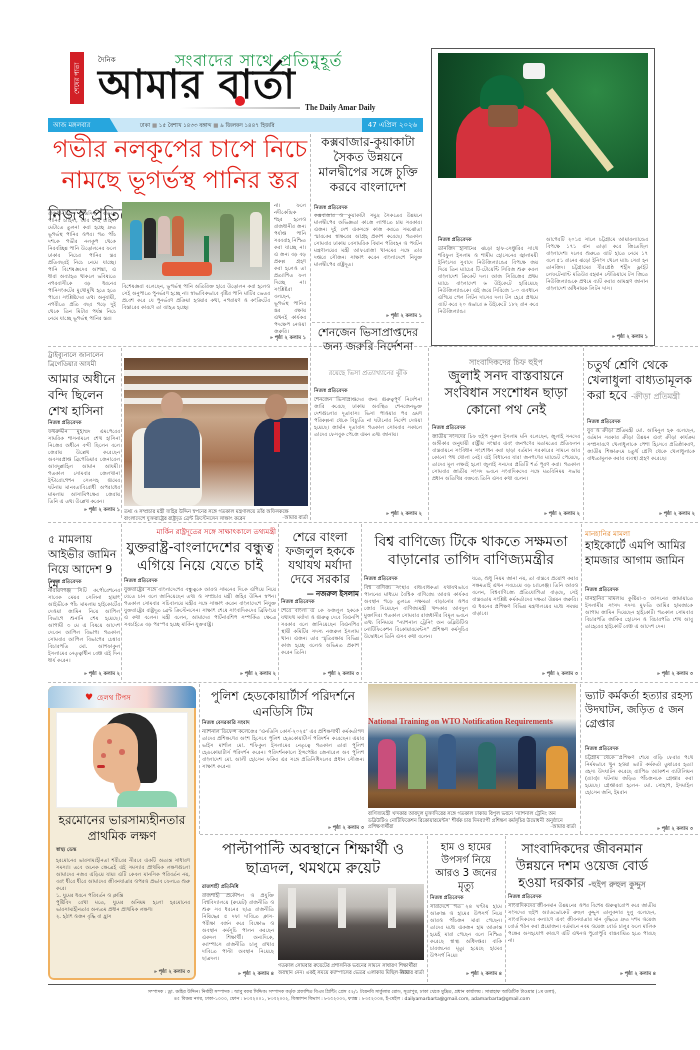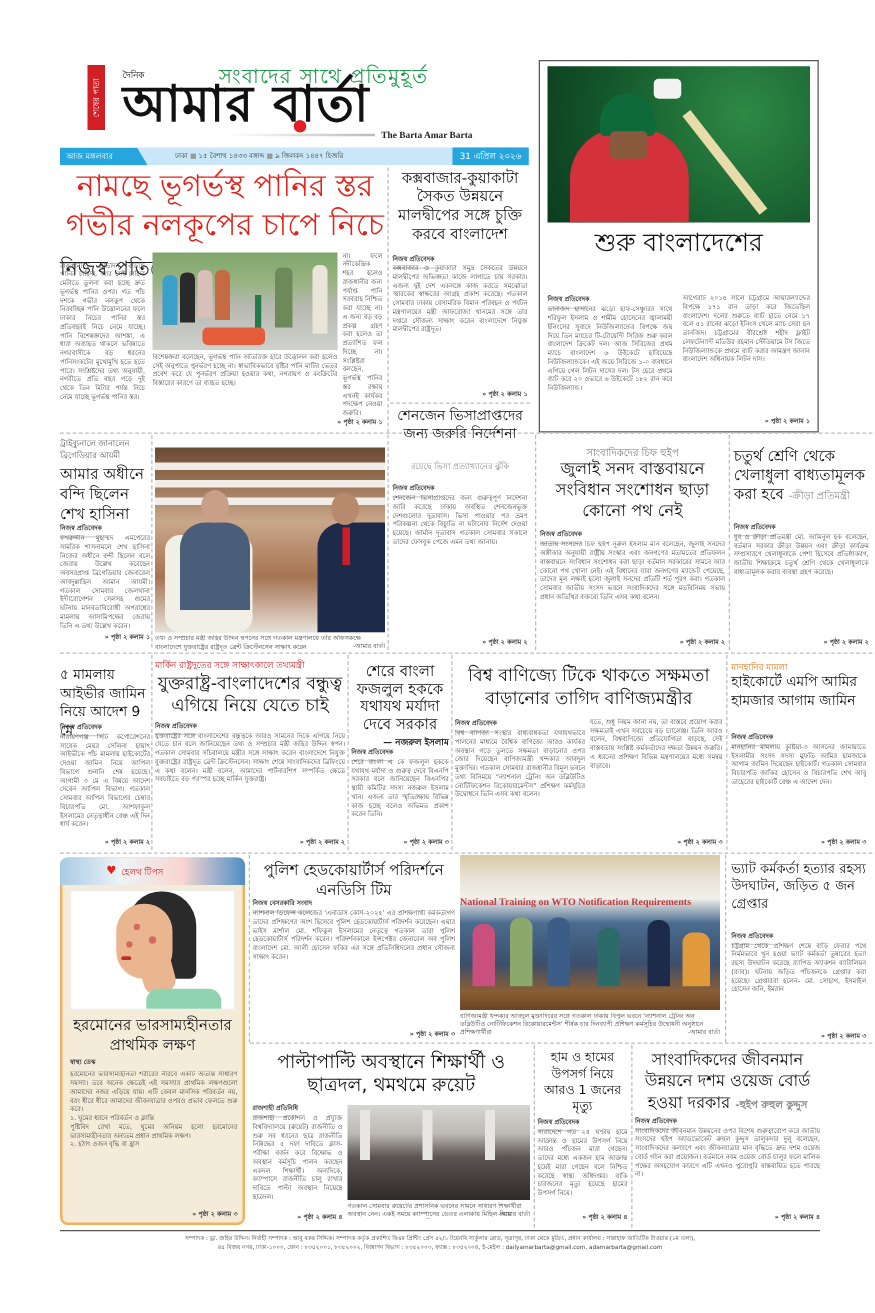--- a/index.html
+++ b/index.html
@@ -19,36 +19,36 @@
 <body>
 
 <div class="abs" style="left:70px;top:52px;width:14px;height:52px;background:#d21f26;color:#fff;font-size:6.5px;writing-mode:vertical-rl;transform:rotate(180deg);text-align:center;line-height:14px;">শেষের পাতা</div>
 <div class="abs" style="left:175px;top:48px;font-size:16px;color:#1e9a4a;letter-spacing:1px;">সংবাদের সাথে প্রতিমুহূর্ত</div>
 <div class="abs" style="left:98px;top:54px;font-size:7px;color:#111;">দৈনিক</div>
 <div class="abs" style="left:98px;top:62px;width:285px;height:44px;">
   <span style="font-size:40px;font-weight:bold;color:#111;line-height:44px;letter-spacing:1px;">আমার বার্তা</span>
   <span style="position:absolute;left:137px;top:34px;width:10px;height:10px;border-radius:50%;background:#e11f27;"></span>
 </div>
 <div class="abs" style="left:180px;top:107px;width:120px;height:2px;background:linear-gradient(to right,#fff,#bbb);"></div>
-<div class="abs" style="left:305px;top:103px;font-family:'Liberation Serif',serif;font-size:7.5px;font-weight:bold;color:#222;">The Barta Amar Barta</div>
+<div class="abs" style="left:305px;top:103px;font-family:'Liberation Serif',serif;font-size:7.5px;font-weight:bold;color:#222;">The Daily Amar Daily</div>
 
 <div class="abs" style="left:48px;top:118px;width:375px;height:14px;background:#c9e7f7;"></div>
 <div class="abs" style="left:48px;top:118px;width:70px;height:14px;background:#27a6de;clip-path:polygon(0 0,88% 0,100% 100%,0 100%);color:#fff;font-size:6.5px;line-height:14px;padding-left:5px;">আজ মঙ্গলবার</div>
 <div class="abs" style="left:140px;top:118px;width:250px;height:14px;font-size:5.5px;line-height:14px;color:#333;">
   <span>ঢাকা</span>
   <span style="color:#999;"> ■ </span>
   <span>১৫ বৈশাখ ১৪৩৩ বঙ্গাব্দ</span>
   <span style="color:#999;"> ■ </span>
   <span>৯ জিলকদ ১৪৪৭ হিজরি</span>
 </div>
-<div class="abs" style="left:362px;top:118px;width:61px;height:14px;background:#27a6de;color:#fff;font-size:7px;line-height:14px;text-align:center;">31 এপ্রিল ২০২৬</div>
+<div class="abs" style="left:362px;top:118px;width:61px;height:14px;background:#27a6de;color:#fff;font-size:7px;line-height:14px;text-align:center;">47 এপ্রিল ২০২৬</div>
 
 <div class="abs" style="left:50px;top:134px;width:260px;text-align:center;color:#e2231a;font-size:24px;line-height:31px;">
+  <div>গভীর নলকূপের চাপে নিচে</div>
   <div>নামছে ভূগর্ভস্থ পানির স্তর</div>
-  <div>গভীর নলকূপের চাপে নিচে</div>
 </div>
 <div class="abs" style="left:48px;top:202px;">নিজস্ব প্রতিবেদক</div>
 <div class="abs body-text" style="left:48px;top:210px;width:68px;height:132px;overflow:hidden;">রাজধানীতে প্রতিদিন বাড়ছে পানির চাহিদা, আর সেই চাহিদা মেটাতে তুলনা করা হচ্ছে দ্রুত ভূগর্ভস্থ পানির ওপর। গত পাঁচ দশকে গভীর নলকূপ থেকে নিরবচ্ছিন্ন পানি উত্তোলনের ফলে ঢাকার নিচের পানির স্তর প্রতিবছরই নিচে নেমে যাচ্ছে। পানি বিশেষজ্ঞদের আশঙ্কা, এ ধারা অব্যাহত থাকলে ভবিষ্যতে নগরবাসীকে বড় ধরনের পানিসংকটের মুখোমুখি হতে হতে পারে। সংশ্লিষ্টদের তথ্য অনুযায়ী, নগরীতে প্রতি বছর গড়ে দুই থেকে তিন মিটার পর্যন্ত নিচে নেমে যাচ্ছে ভূগর্ভস্থ পানির স্তর।</div>
 <div class="abs photo" style="left:122px;top:202px;width:148px;height:78px;background:linear-gradient(180deg,#7fa66c 0%,#98b381 30%,#b6b8b0 55%,#cfd2cc 100%);">
   <div style="position:absolute;left:8px;top:18px;width:12px;height:40px;background:#3aa0c9;border-radius:5px 5px 0 0;"></div>
   <div style="position:absolute;left:22px;top:16px;width:12px;height:40px;background:#2a2a2a;border-radius:5px 5px 0 0;"></div>
   <div style="position:absolute;left:36px;top:14px;width:12px;height:38px;background:#d8c0b8;border-radius:5px 5px 0 0;"></div>
   <div style="position:absolute;left:50px;top:14px;width:12px;height:40px;background:#c66a43;border-radius:5px 5px 0 0;"></div>
   <div style="position:absolute;left:82px;top:34px;width:5px;height:28px;background:#237b4a;"></div>
   <div style="position:absolute;left:98px;top:12px;width:14px;height:48px;background:#6e8a5b;border-radius:5px 5px 0 0;"></div>
@@ -68,21 +68,20 @@
 
 <div class="abs" style="left:431px;top:48px;width:224px;height:298px;border:1px solid #555;"></div>
 <div class="abs photo" style="left:438px;top:53px;width:210px;height:125px;background:radial-gradient(circle at 75% 30%,#2e8a45 0%,#14582c 60%,#0d3b1f 100%);">
   <div style="position:absolute;left:18px;top:50px;width:95px;height:75px;background:#d3323d;border-radius:40px 40px 0 0;"></div>
   <div style="position:absolute;left:42px;top:22px;width:44px;height:34px;background:#0f6a3b;border-radius:22px 22px 4px 4px;"></div>
   <div style="position:absolute;left:50px;top:52px;width:30px;height:22px;background:#8a5a3f;border-radius:4px;"></div>
   <div style="position:absolute;left:85px;top:10px;width:22px;height:16px;background:#f2f2f2;border-radius:4px;"></div>
   <div style="position:absolute;left:108px;top:40px;width:8px;height:100px;background:#e7dcaa;transform:rotate(-38deg);transform-origin:top left;"></div>
 </div>
 <div class="abs hd" style="left:438px;top:182px;width:210px;font-size:20px;line-height:25px;">
-  <div>শুরু বাংলাদেশের</div>
 </div>
 <div class="abs byline" style="left:438px;top:236px;">নিজস্ব প্রতিবেদক</div>
 <div class="abs body-text" style="left:438px;top:245px;width:100px;height:95px;overflow:hidden;">তানজিদ হাসানের ঝড়ো হাফ-সেঞ্চুরির সাথে শরিফুল ইসলাম ও শামীম হোসেনের জ্বালাময়ী ইনিংসের সুবাদে নিউজিল্যান্ডের বিপক্ষে জয় দিয়ে তিন ম্যাচের টি-টোয়েন্টি সিরিজ শুরু করল বাংলাদেশ ক্রিকেট দল। আজ সিরিজের প্রথম ম্যাচে বাংলাদেশ ৬ উইকেটে হারিয়েছে নিউজিল্যান্ডকে। এই জয়ে সিরিজে ১-০ ব্যবধানে এগিয়ে গেল লিটন দাসের দল। টস হেরে প্রথমে ব্যাট করে ২০ ওভারে ৬ উইকেটে ১৮২ রান করে নিউজিল্যান্ড।</div>
 <div class="abs body-text" style="left:546px;top:236px;width:102px;height:95px;overflow:hidden;">আগেরটি ২০১৫ সালে চট্টগ্রামে আয়ারল্যান্ডের বিপক্ষে ১৭১ রান তাড়া করে জিতেছিল বাংলাদেশ। দলের শুরুতে ব্যাট হাতে নেমে ১৭ বলে ৫১ রানের ঝড়ো ইনিংস খেলে ম্যাচ সেরা হন তানজিদ। চট্টগ্রামের বীরশ্রেষ্ঠ শহীদ ফ্লাইট লেফটেন্যান্ট মতিউর রহমান স্টেডিয়ামে টস জিতে নিউজিল্যান্ডকে প্রথমে ব্যাট করার আমন্ত্রণ জানান বাংলাদেশ অধিনায়ক লিটন দাস।</div>
 <div class="abs cont" style="left:580px;top:333px;width:68px;">» পৃষ্ঠা ২ কলাম ১</div>
 
 <div class="abs dash-h" style="left:48px;top:346px;width:650px;"></div>
 <div class="abs" style="left:48px;top:351px;width:75px;font-size:6.5px;line-height:9px;color:#555;">ট্রাইব্যুনালে জানালেন ব্রিগেডিয়ার আযমী</div>
 <div class="abs" style="left:48px;top:371px;width:75px;font-size:12px;line-height:16px;color:#111;">আমার অধীনে বন্দি ছিলেন শেখ হাসিনা</div>
 <div class="abs byline" style="left:48px;top:419px;">নিজস্ব প্রতিবেদক</div>
@@ -127,21 +126,21 @@
 <div class="abs cont" style="left:620px;top:510px;width:75px;">» পৃষ্ঠা ২ কলাম ২</div>
 
 <div class="abs dash-h" style="left:48px;top:522px;width:650px;"></div>
 
 <div class="abs" style="left:48px;top:532px;width:72px;font-size:11px;line-height:15px;color:#111;">৫ মামলায় আইভীর জামিন নিয়ে আদেশ 9 মে</div>
 <div class="abs byline" style="left:48px;top:578px;">নিজস্ব প্রতিবেদক</div>
 <div class="abs body-text" style="left:48px;top:587px;width:72px;height:83px;overflow:hidden;">নারায়ণগঞ্জ সিটি কর্পোরেশনের সাবেক মেয়র সেলিনা হায়াৎ আইভীকে পাঁচ মামলায় হাইকোর্টের দেওয়া জামিন নিয়ে আপিল বিভাগে শুনানি শেষ হয়েছে। আগামী ৩ মে এ বিষয়ে আদেশ দেবেন আপিল বিভাগ। গতকাল সোমবার আপিল বিভাগের চেম্বার বিচারপতি মো. আশফাকুল ইসলামের নেতৃত্বাধীন বেঞ্চ এই দিন ধার্য করেন।</div>
 <div class="abs cont" style="left:48px;top:670px;width:72px;">» পৃষ্ঠা ২ কলাম ২</div>
 <div class="abs dash-v" style="left:121px;top:524px;height:156px;"></div>
 
-<div class="abs" style="left:124px;top:526px;width:152px;text-align:left;font-size:7px;color:#d2232a;">মার্কিন রাষ্ট্রদূতের সঙ্গে সাক্ষাৎকালে তথ্যমন্ত্রী</div>
+<div class="abs" style="left:124px;top:526px;width:152px;text-align:right;font-size:7px;color:#d2232a;">মার্কিন রাষ্ট্রদূতের সঙ্গে সাক্ষাৎকালে তথ্যমন্ত্রী</div>
 <div class="abs hd" style="left:124px;top:538px;width:152px;font-size:14px;line-height:18px;">যুক্তরাষ্ট্র-বাংলাদেশের বন্ধুত্ব এগিয়ে নিয়ে যেতে চাই</div>
 <div class="abs byline" style="left:124px;top:577px;">নিজস্ব প্রতিবেদক</div>
 <div class="abs body-text" style="left:124px;top:586px;width:152px;height:84px;overflow:hidden;">যুক্তরাষ্ট্রের সঙ্গে বাংলাদেশের বন্ধুত্বকে আরও সামনের দিকে এগিয়ে নিয়ে যেতে চান বলে জানিয়েছেন তথ্য ও সম্প্রচার মন্ত্রী জহির উদ্দিন স্বপন। গতকাল সোমবার সচিবালয়ে মন্ত্রীর সঙ্গে সাক্ষাৎ করেন বাংলাদেশে নিযুক্ত যুক্তরাষ্ট্রের রাষ্ট্রদূত ব্রেন্ট ক্রিস্টেনসেন। সাক্ষাৎ শেষে সাংবাদিকদের ব্রিফিংয়ে এ কথা বলেন। মন্ত্রী বলেন, আমাদের পার্টনারশিপ সম্পর্কিত ক্ষেত্রে সবচাইতে বড় পরস্পর হচ্ছে মার্কিন যুক্তরাষ্ট্র।</div>
 <div class="abs cont" style="left:200px;top:670px;width:76px;">» পৃষ্ঠা ২ কলাম ২</div>
 <div class="abs dash-v" style="left:278px;top:524px;height:156px;"></div>
 
 <div class="abs hd" style="left:281px;top:530px;width:78px;font-size:12px;line-height:14px;">শেরে বাংলা ফজলুল হককে যথাযথ মর্যাদা দেবে সরকার</div>
 <div class="abs" style="left:281px;top:588px;width:78px;text-align:right;font-size:7px;font-weight:bold;color:#111;">— নজরুল ইসলাম</div>
 <div class="abs byline" style="left:281px;top:598px;">নিজস্ব প্রতিবেদক</div>
 <div class="abs body-text" style="left:281px;top:607px;width:78px;height:62px;overflow:hidden;">শেরে বাংলা এ কে ফজলুল হককে যথাযথ মর্যাদা ও গুরুত্ব দেবে বিএনপি সরকার বলে জানিয়েছেন বিএনপির স্থায়ী কমিটির সদস্য নজরুল ইসলাম খান। এজন্য তার স্মৃতিরক্ষায় বিভিন্ন কাজ হচ্ছে বলেও অভিমত প্রকাশ করেন তিনি।</div>
@@ -219,21 +218,21 @@
 <div class="abs photo" style="left:278px;top:884px;width:146px;height:76px;background:linear-gradient(180deg,#d8d6d2 0%,#bdb9b4 30%,#5b5552 55%,#2e2a29 100%);">
   <div style="position:absolute;left:10px;top:4px;width:8px;height:40px;background:#e8e6e2;"></div>
   <div style="position:absolute;left:60px;top:4px;width:8px;height:40px;background:#e8e6e2;"></div>
   <div style="position:absolute;left:110px;top:4px;width:8px;height:40px;background:#e8e6e2;"></div>
 </div>
 <div class="abs caption" style="left:278px;top:962px;width:146px;height:13px;overflow:hidden;">গতকাল সোমবার রুয়েটের প্রশাসনিক ভবনের সামনে সাধারণ শিক্ষার্থীরা অবস্থান নেন। একই সময়ে ক্যাম্পাসের ভেতর এলাকায় মিছিল নিয়ে অবস্থান নেন ছাত্রদলের নেতা-কর্মীরা</div>
 <div class="abs caption" style="left:385px;top:969px;width:39px;text-align:right;">-আমার বার্তা</div>
 <div class="abs cont" style="left:202px;top:970px;width:72px;">» পৃষ্ঠা ২ কলাম ৪</div>
 
 <div class="abs dash-v" style="left:427px;top:836px;height:146px;"></div>
-<div class="abs hd" style="left:430px;top:840px;width:72px;font-size:10px;line-height:13px;">হাম ও হামের উপসর্গ নিয়ে আরও 1 জনের মৃত্যু</div>
+<div class="abs hd" style="left:430px;top:840px;width:72px;font-size:10px;line-height:13px;">হাম ও হামের উপসর্গ নিয়ে আরও 3 জনের মৃত্যু</div>
 <div class="abs byline" style="left:430px;top:894px;">নিজস্ব প্রতিবেদক</div>
 <div class="abs body-text" style="left:430px;top:903px;width:72px;height:66px;overflow:hidden;">সারাদেশে গত ২৪ ঘণ্টায় হামে আক্রান্ত ও হামের উপসর্গ নিয়ে আরও পাঁচজন মারা গেছেন। তাদের মধ্যে একজন হাম আক্রান্ত হয়েই মারা গেছেন বলে নিশ্চিত করেছে স্বাস্থ্য অধিদপ্তর। বাকি চারজনের মৃত্যু হয়েছে হামের উপসর্গ নিয়ে।</div>
 <div class="abs cont" style="left:430px;top:970px;width:72px;">» পৃষ্ঠা ২ কলাম ৪</div>
 
 <div class="abs dash-v" style="left:505px;top:836px;height:146px;"></div>
 <div class="abs hd" style="left:508px;top:840px;width:148px;font-size:13px;line-height:17px;">
   <span>সাংবাদিকদের জীবনমান উন্নয়নে দশম ওয়েজ বোর্ড হওয়া দরকার</span>
   <span style="font-size:8px;color:#888;font-weight:bold;">-হুইপ রুহুল কুদ্দুস</span>
 </div>
 <div class="abs byline" style="left:508px;top:893px;">নিজস্ব প্রতিবেদক</div>

